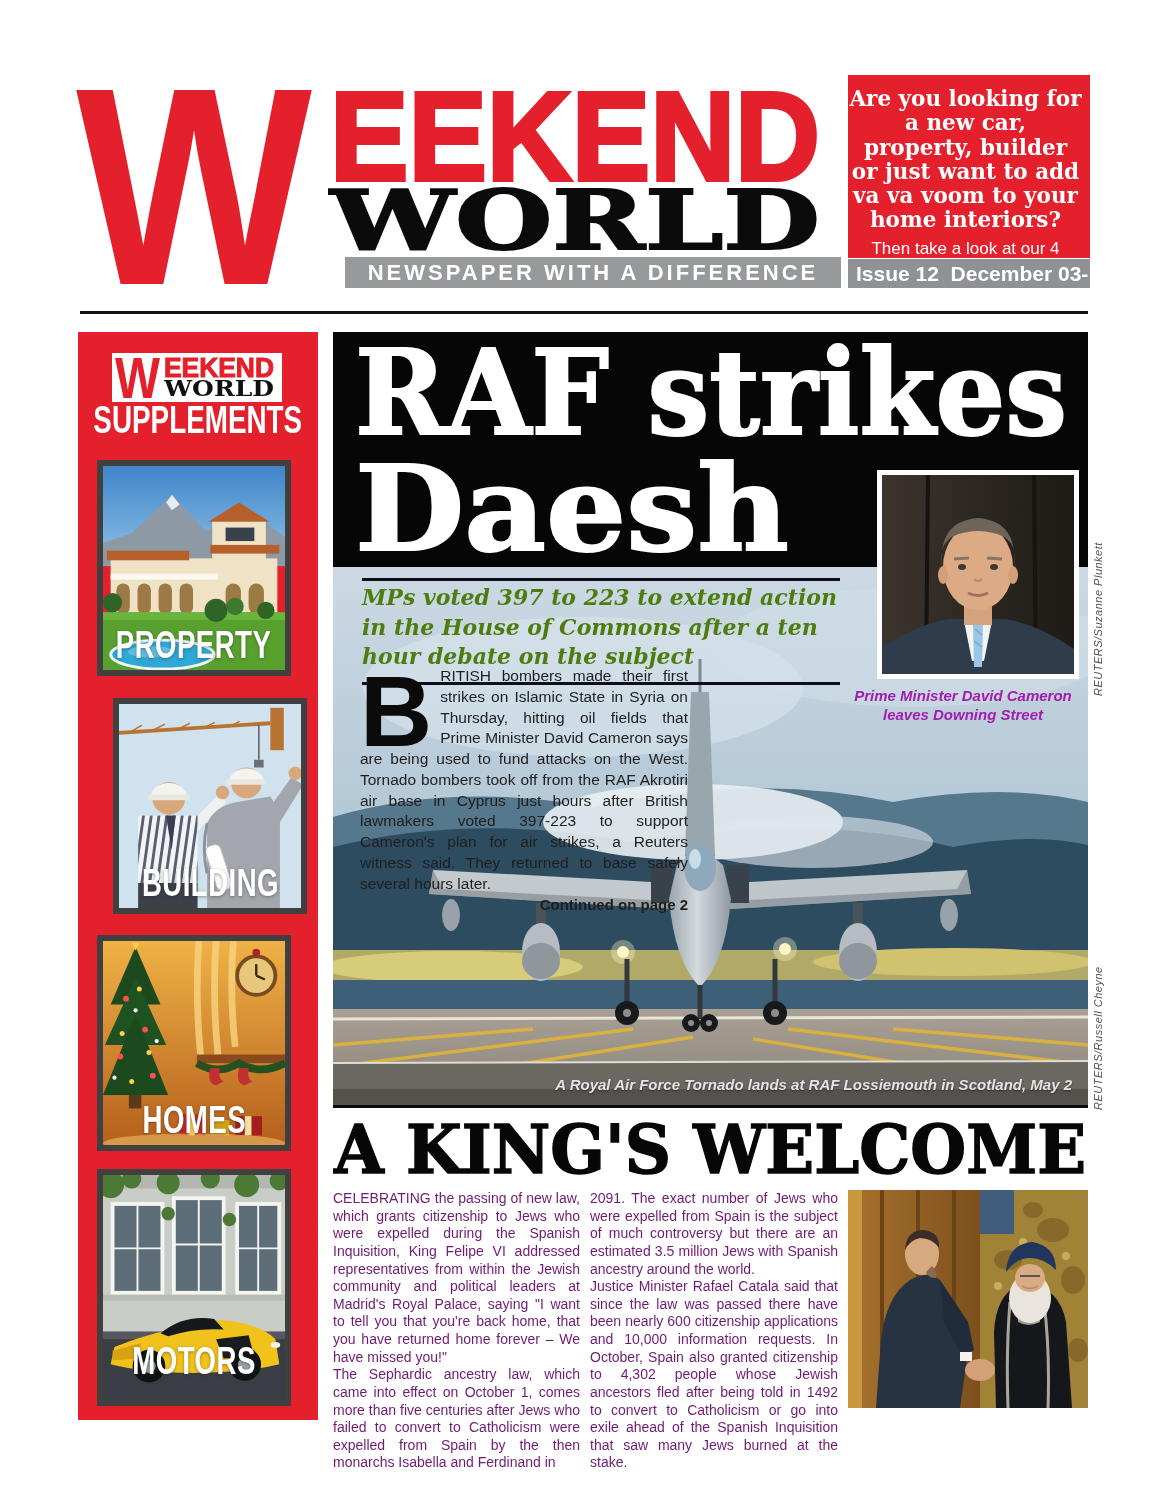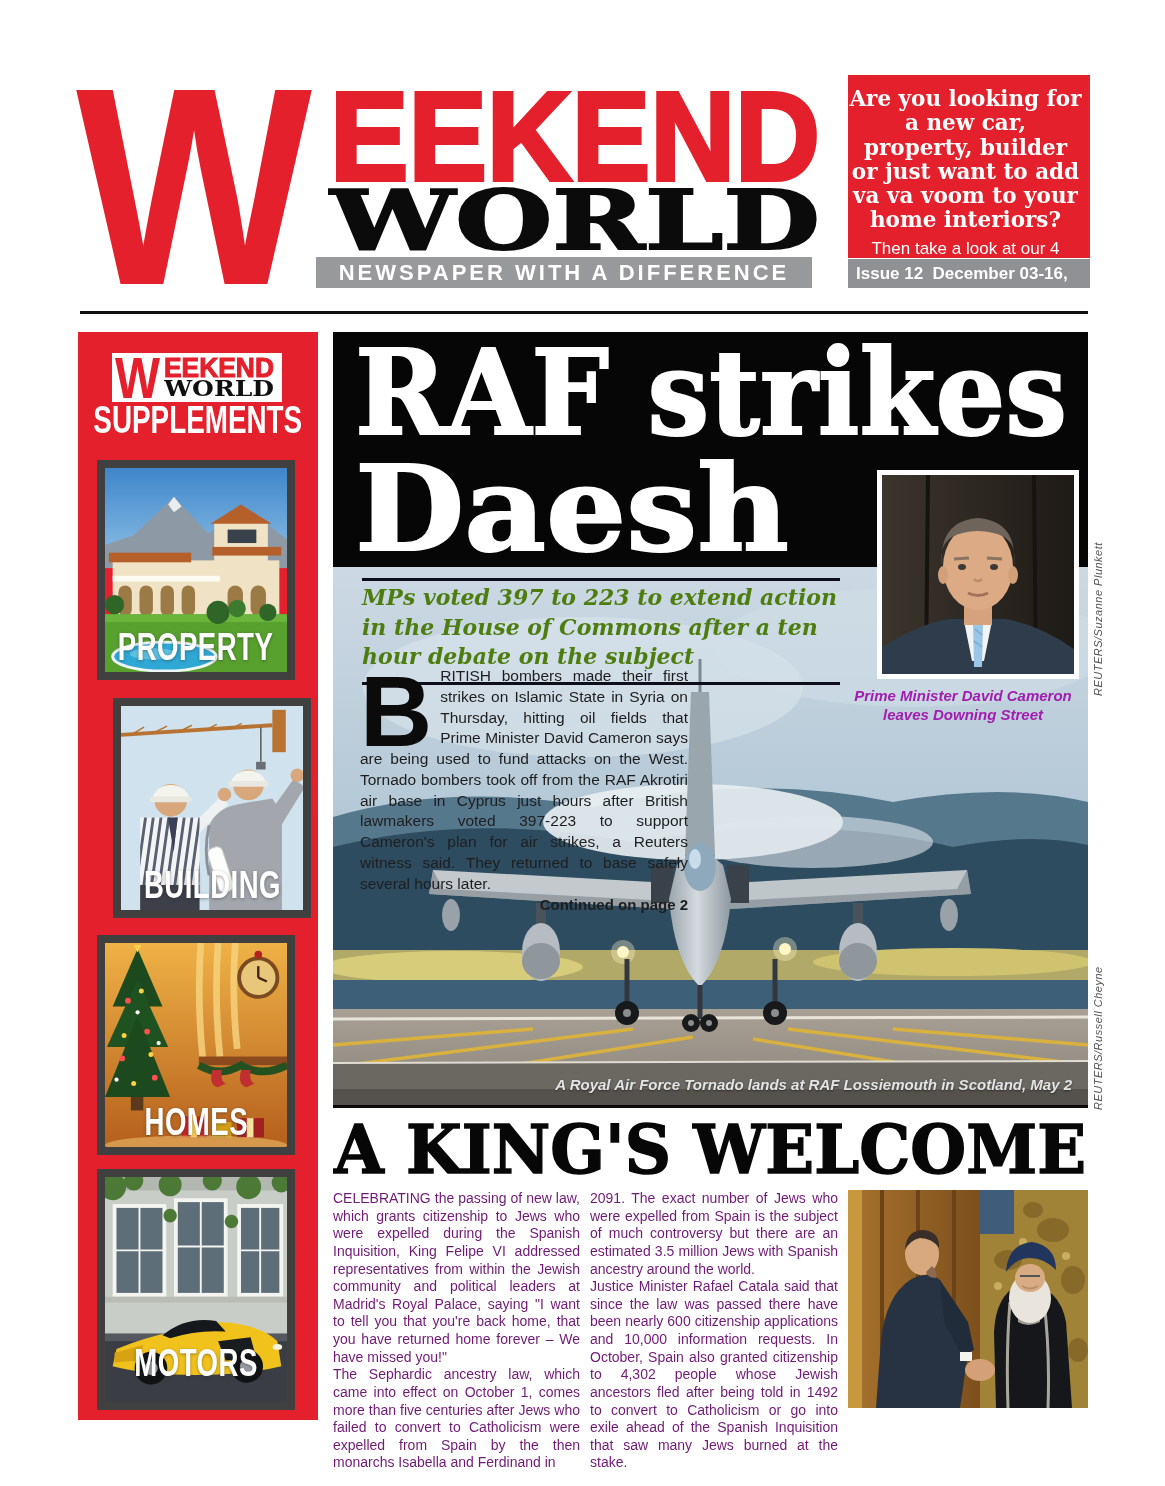--- a/index.html
+++ b/index.html
@@ -4,40 +4,40 @@
 <style>
   html,body{margin:0;padding:0;background:#ffffff;}
   .page{position:relative;width:1165px;height:1486px;background:#fff;overflow:hidden;
         font-family:"Liberation Sans",sans-serif;}
   .abs{position:absolute;}
 
   
   #w-letter{left:76px;top:78px;width:240px;height:216px;}
   #eekend{left:328px;top:83px;width:496px;height:102px;}
   #world{left:328px;top:184px;width:496px;height:70px;}
-  .tagline{left:316px;top:257px;width:496px;height:31px;background:#98999b;
+  .tagline{left:345px;top:257px;width:496px;height:31px;background:#98999b;
            display:flex;align-items:center;justify-content:center;}
   .tagline span{color:#fff;font-weight:bold;font-size:22px;letter-spacing:3px;}
   .adbox{left:848px;top:75px;width:242px;height:183px;background:#e4202c;color:#fff;
          text-align:center;box-sizing:border-box;padding:12px 8px 0 1px;}
   .adbox .ad-head{font-family:"DejaVu Serif",serif;font-weight:bold;font-size:21.5px;line-height:1.13;}
   .adbox .ad-sub{font-size:17px;line-height:1.08;margin-top:7px;}
   .issuebar{left:848px;top:259px;width:242px;height:29px;background:#8f9194;color:#fff;
-            font-weight:bold;font-size:17px;line-height:29px;padding-left:8px;box-sizing:border-box;
+            font-weight:bold;font-size:21px;line-height:29px;padding-left:8px;box-sizing:border-box;
             white-space:pre-wrap;}
   .toprule{left:80px;top:311px;width:1008px;height:3px;background:#111;}
 
   
   .sidebar{left:78px;top:332px;width:240px;height:1088px;background:#e4202c;}
   .minilogo{position:absolute;left:34px;top:21px;width:170px;height:49px;background:#fff;}
   .minilogo svg{position:absolute;}
   .suppl-wrap{position:absolute;left:0;top:72px;width:240px;text-align:center;}
   .suppl-wrap span{display:inline-block;color:#fff;font-weight:bold;font-size:29px;
                    transform:scale(0.96,1.32);transform-origin:center;}
-  .panel{position:absolute;left:19px;width:182px;height:204px;border:8px solid #404040;overflow:hidden;}
+  .panel{position:absolute;left:19px;width:182px;height:204px;border:6px solid #404040;overflow:hidden;}
   .panel svg{display:block;width:100%;height:100%;}
   .panel .plabel{position:absolute;left:0;right:0;bottom:8px;text-align:center;}
   .panel .plabel span{display:inline-block;color:#fff;font-weight:bold;font-size:30px;
                       letter-spacing:0.5px;transform:scale(0.92,1.28);
                       text-shadow:0 1px 3px rgba(40,40,40,.45);}
   #panel-property{top:128px;}
   #panel-building{top:366px;margin-left:16px;}
   #panel-homes{top:603px;}
   #panel-motors{top:837px;height:225px;}
   #panel-motors .plabel{bottom:22px;}

